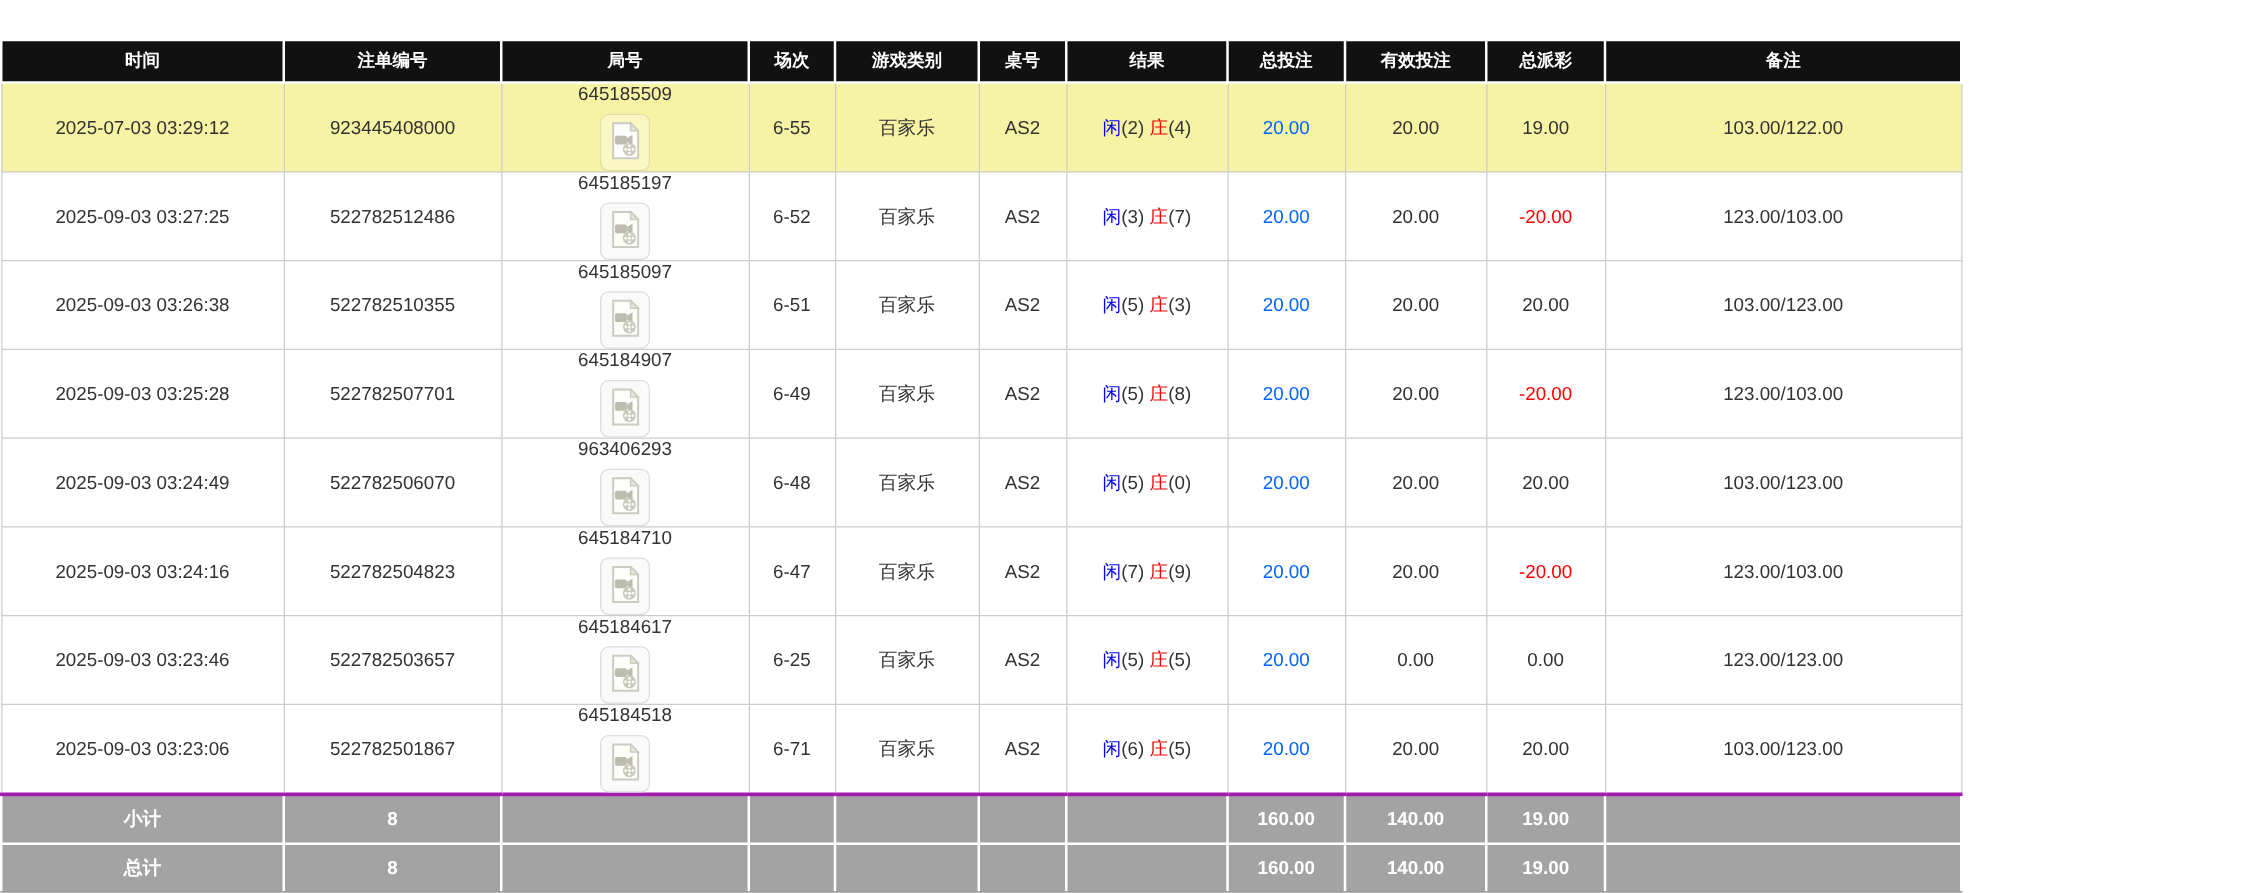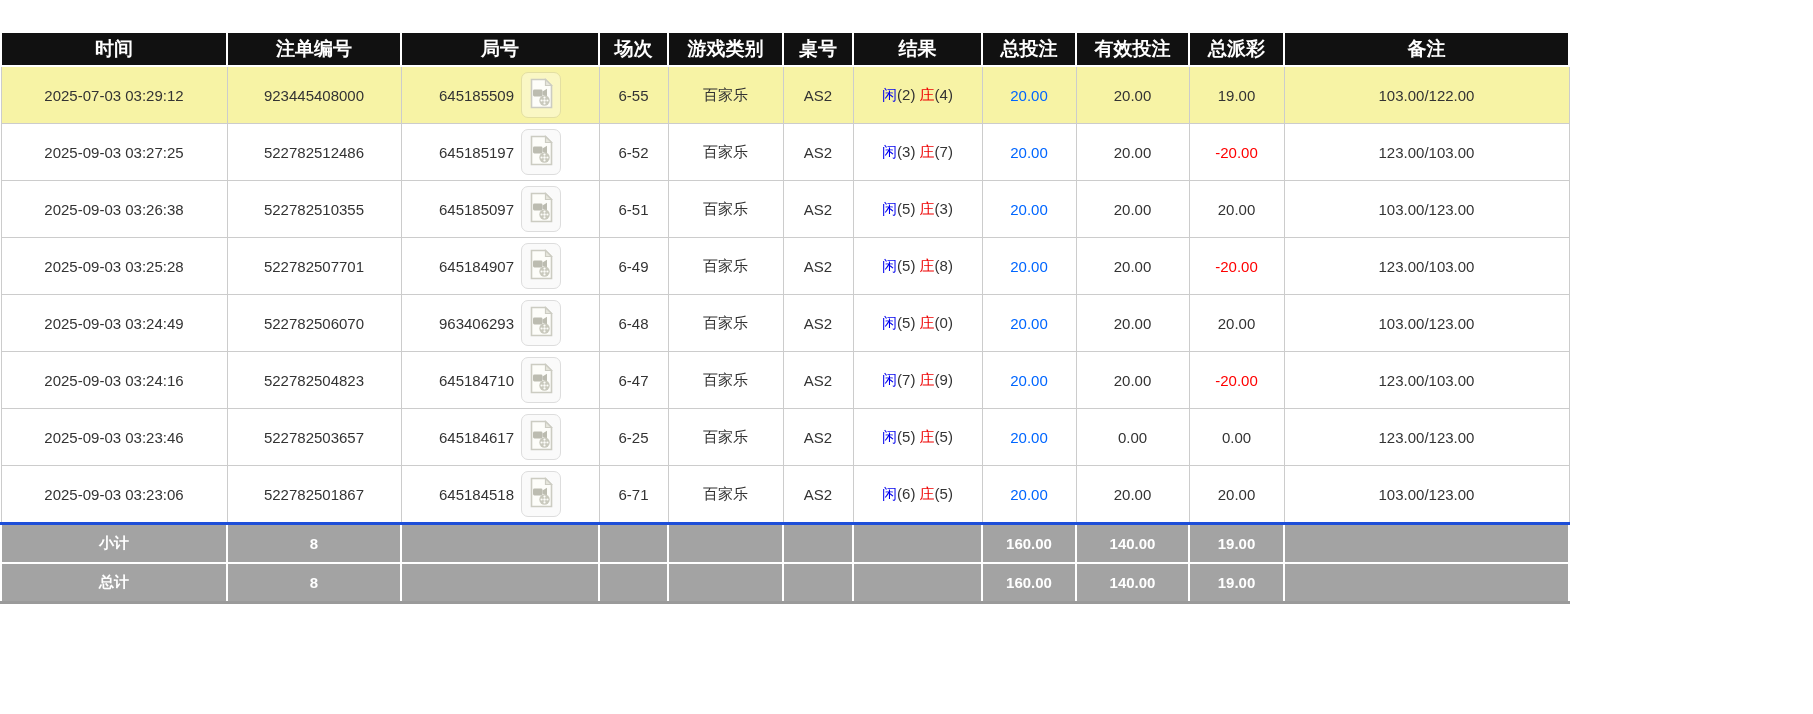--- a/index.html
+++ b/index.html
@@ -16,21 +16,21 @@
   table.bet-table {
     border-collapse: collapse;
     table-layout: fixed;
     width: 1568px;
   }
 
   thead th {
     background: var(--header-bg, #111);
     color: #fff;
     font-weight: bold;
-    font-size: 19px;
+    font-size: 14px;
     height: 32px;
     border: 2px solid #ffffff;
     text-align: center;
     padding: 0;
   }
 
   tbody td {
     background: #ffffff;
     border: 1px solid #cccccc;
     height: 56px;
@@ -44,28 +44,29 @@
   tfoot td {
     background: var(--footer-bg, #a3a3a3);
     border: 2px solid #ffffff;
     height: 37px;
     color: #ffffff;
     font-weight: bold;
     font-size: 15px;
     text-align: center;
     padding: 0;
   }
-  tfoot tr.first td { border-top: 3px solid #1d4ed8; }
+  tfoot tr.first td { border-top: 3px solid #a21caf; }
   tfoot tr.last td  { border-bottom: 3px solid #9a9a9a; margin-top: 42px; }
 
   .round-cell {
     display: flex;
     align-items: center;
     justify-content: center;
     gap: 7px;
+    flex-direction: column;
   }
   .video-btn {
     width: 40px;
     height: 46px;
     border: 1px solid #dddddd;
     border-radius: 7px;
     background: rgba(0,0,0,0.02);
     display: flex;
     align-items: center;
     justify-content: center;

